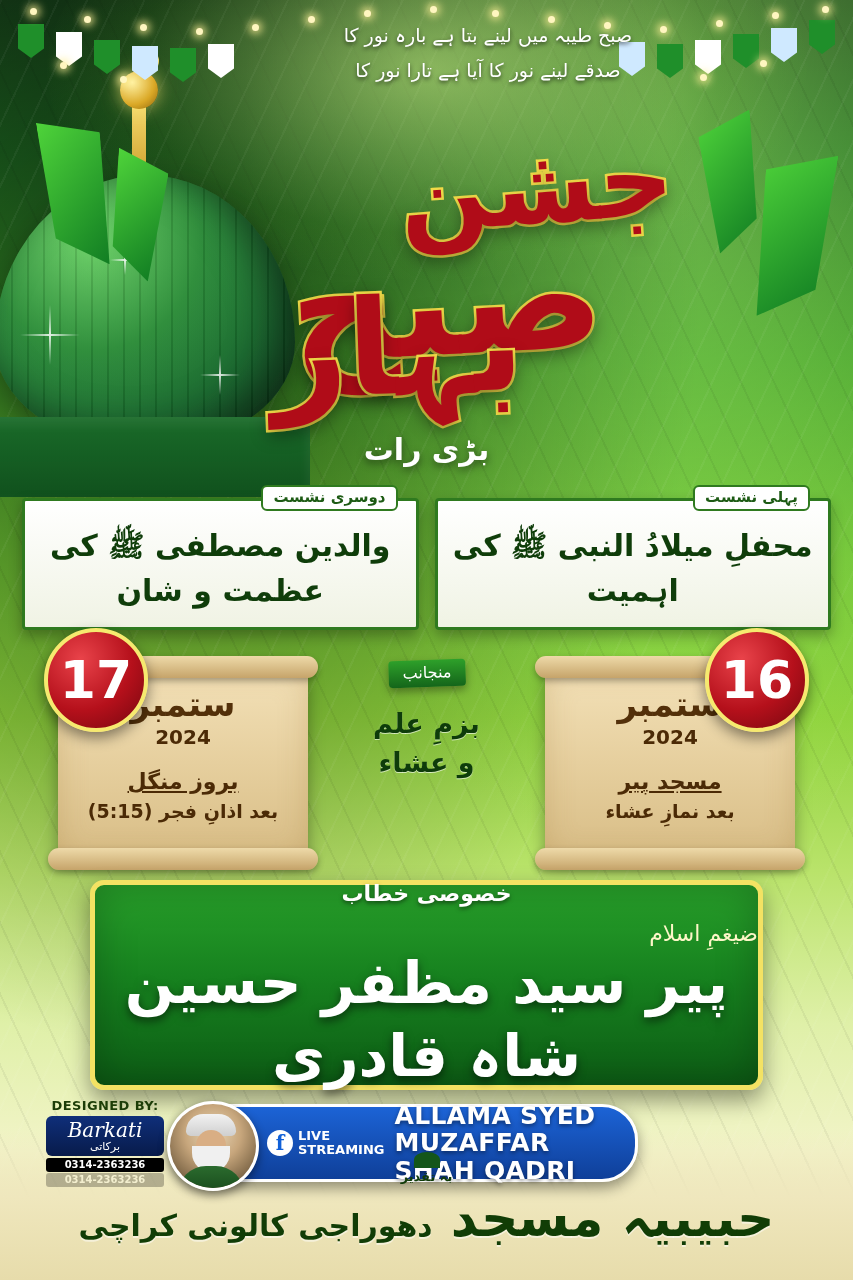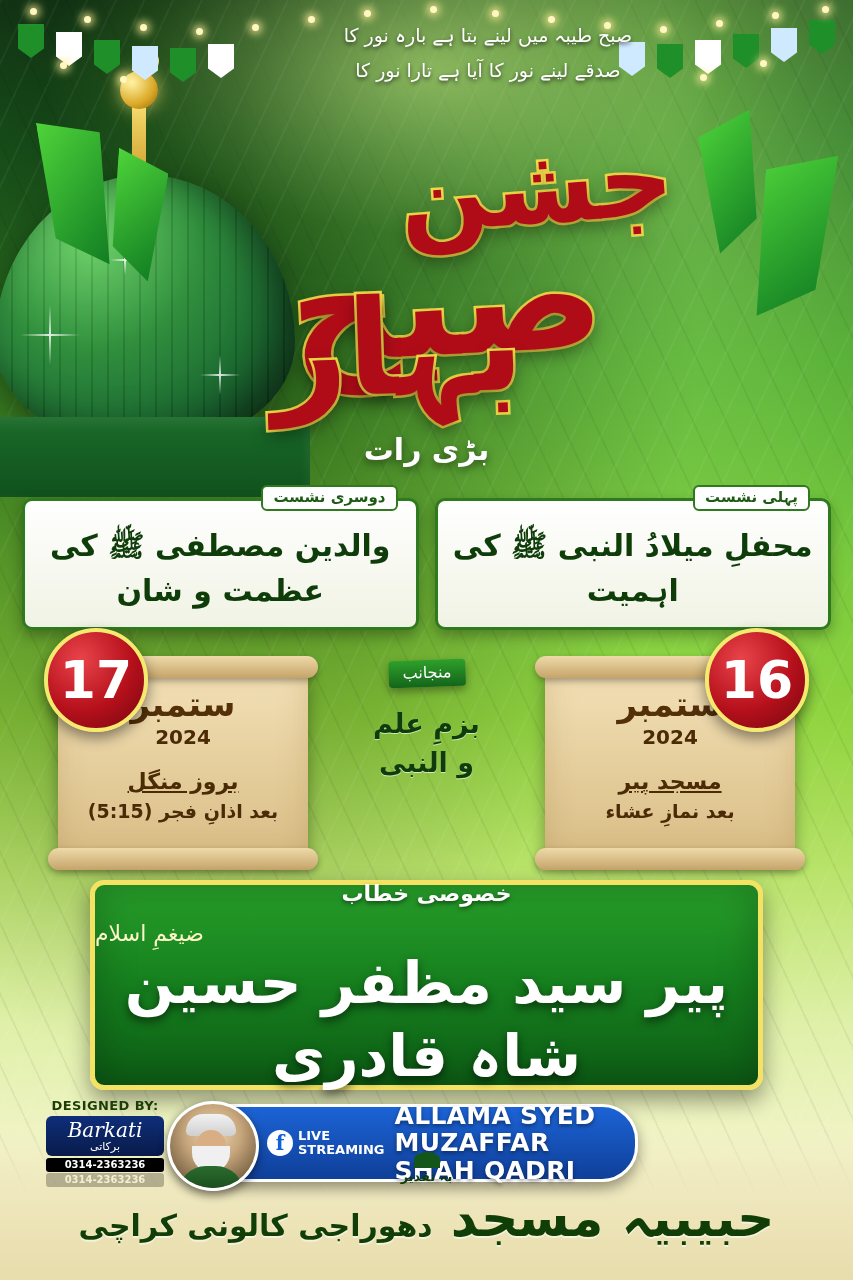--- a/index.html
+++ b/index.html
@@ -225,21 +225,21 @@
     top: 498px;
     display: flex;
     flex-direction: row-reverse;
     gap: 16px;
     z-index: 8;
   }
   .session {
     position: relative;
     flex: 1;
     padding: 22px 14px 14px 14px;
-    border-radius: 10px;
+    border-radius: 4px;
     background: linear-gradient(180deg, #ffffff 0%, #f0f3e4 100%);
     border: 3px solid #2f7a1f;
     box-shadow: 0 6px 14px rgba(0,0,0,0.3);
     text-align: center;
   }
   .session-tag {
     position: absolute;
     top: -16px;
     right: 18px;
     background: #ffffff;
@@ -390,21 +390,21 @@
     font-size: 22px;
     font-weight: bold;
     direction: rtl;
     text-shadow: 0 2px 4px rgba(0,0,0,0.5);
   }
   .sp-zia {
     position: absolute;
     top: 36px;
     left: 0;
     right: 0;
-    text-align: left;
+    text-align: right;
     color: #fdf7c8;
     font-size: 22px;
     direction: rtl;
   }
   .sp-name {
     position: absolute;
     top: 62px;
     left: 0;
     right: 0;
     text-align: center;
@@ -713,21 +713,21 @@
         <div class="date-year">2024</div>
         <div class="date-day urdu">بروز منگل</div>
         <div class="date-time urdu">بعد اذانِ فجر (5:15)</div>
       </div>
     </div>
     <div class="day-badge db-left">17</div>
 
     <div class="mid-tag urdu">منجانب</div>
     <div class="mid-plaque urdu">
       <div>بزمِ علم</div>
-      <div>و النبی</div>
+      <div>و عشاء</div>
     </div>
   </div>
 
   <div class="speaker-panel">
     <div class="sp-khitab urdu">خصوصی خطاب</div>
     <div class="sp-zia urdu">ضیغمِ اسلام</div>
     <div class="sp-name urdu">پیر سید مظفر حسین شاہ قادری</div>
   </div>
 
   <div class="designer">

